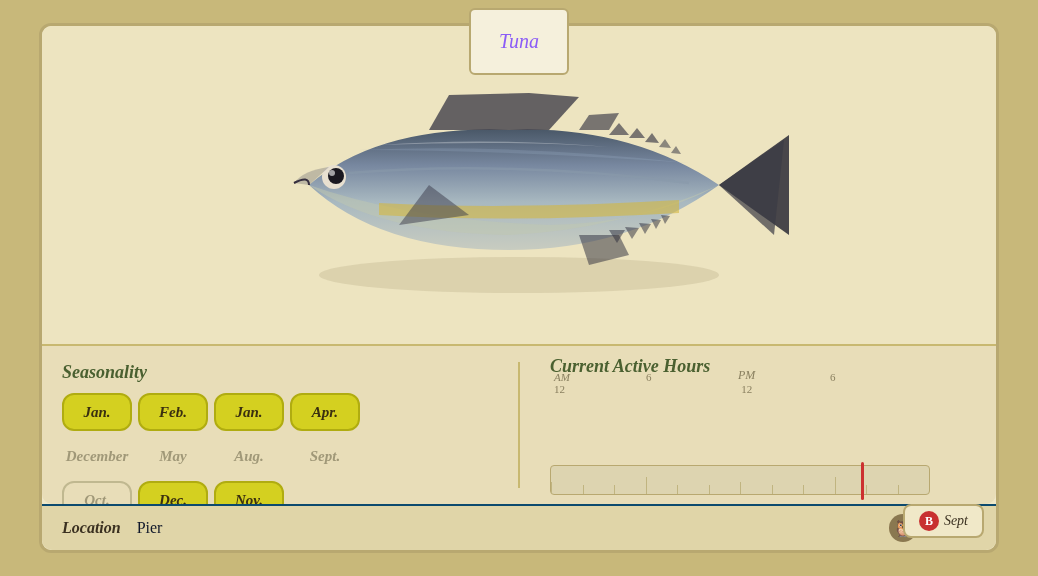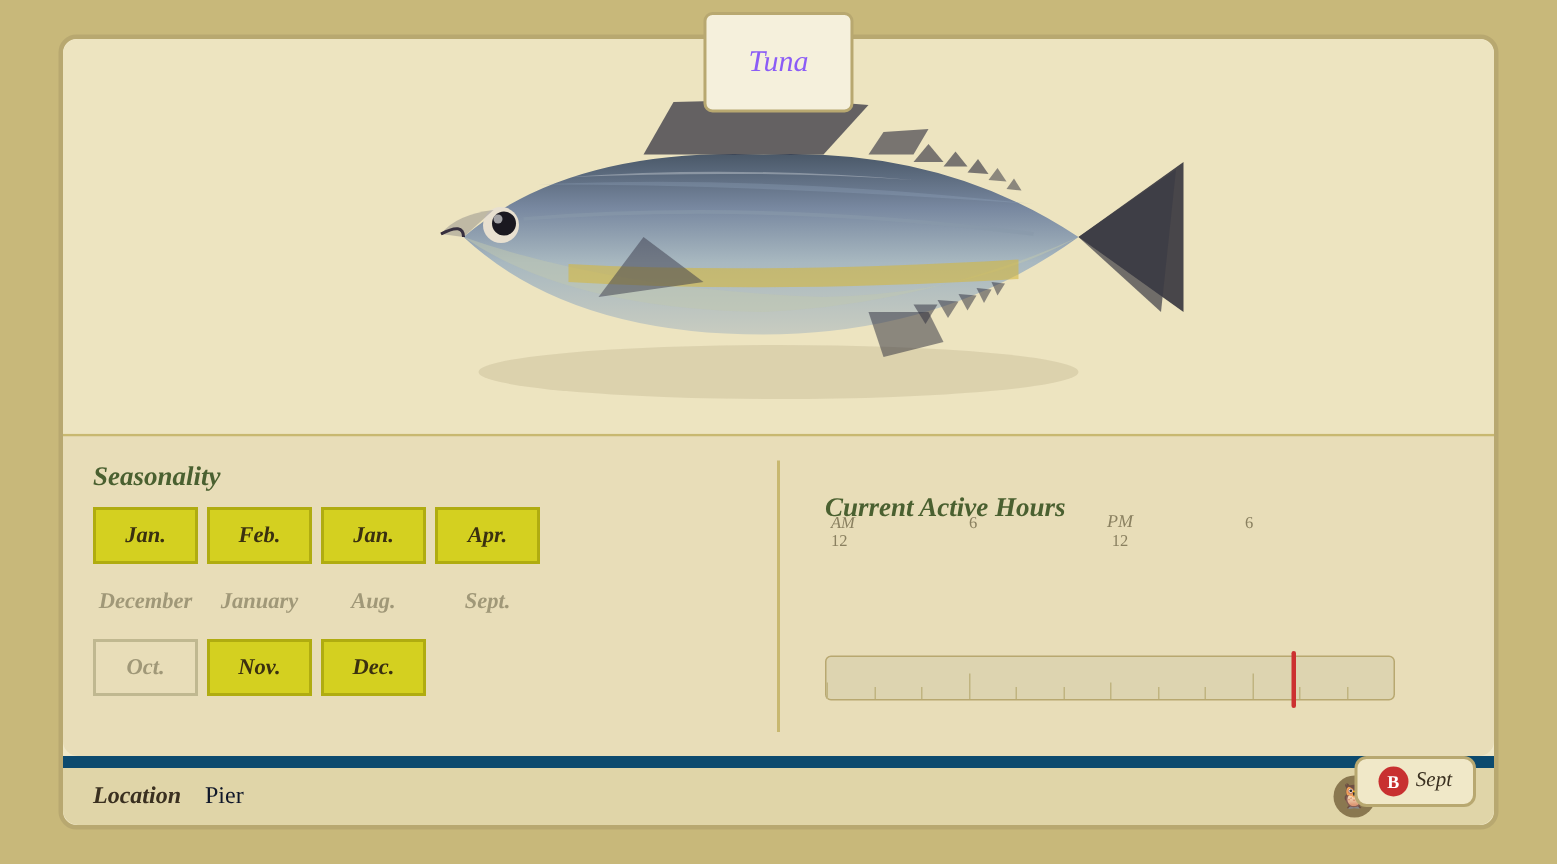--- a/index.html
+++ b/index.html
@@ -47,21 +47,21 @@
       display: flex;
       align-items: center;
       justify-content: center;
       background: #ede4c0;
       border-radius: 10px 10px 0 0;
       position: relative;
       overflow: hidden;
     }
 
     .info-area {
-      height: 215px;
+      height: 160px;
       background: #e8ddb8;
       border-radius: 0 0 10px 10px;
       border-top: 2px solid #c8b870;
       display: flex;
       flex-direction: row;
       padding: 16px 20px;
       gap: 20px;
     }
 
     .seasonality-section {
@@ -79,21 +79,21 @@
     }
 
     .months-grid {
       display: grid;
       grid-template-columns: repeat(4, 70px);
       grid-template-rows: repeat(3, 38px);
       gap: 6px;
     }
 
     .month-pill {
-      border-radius: 0;
+      border-radius: 12px;
       display: flex;
       align-items: center;
       justify-content: center;
       font-size: 15px;
       font-style: italic;
       font-weight: bold;
       border: 2px solid transparent;
     }
 
     .month-active {
@@ -148,21 +148,21 @@
       top: -4px;
       width: 3px;
       height: 38px;
       background: #cc3030;
       border-radius: 2px;
     }
 
     .bottom-bar {
       height: 46px;
       background: #e0d5a8;
-      border-top: 8px solid #0c4a6e;
+      border-top: 2px solid #0c4a6e;
       display: flex;
       align-items: center;
       padding: 0 20px;
       gap: 16px;
       border-radius: 0 0 10px 10px;
     }
 
     .location-label {
       font-style: italic;
       font-weight: bold;
@@ -298,26 +298,26 @@
   <div class="info-area">
 
     <div class="seasonality-section">
       <div class="section-title">Seasonality</div>
       <div class="months-grid" id="months-grid">
           <div class="month-pill month-active">Jan.</div>
           <div class="month-pill month-active">Feb.</div>
           <div class="month-pill month-active">Jan.</div>
           <div class="month-pill month-active">Apr.</div>
           <div class="month-pill month-inactive">December</div>
-          <div class="month-pill month-inactive">January</div>
+          <div class="month-pill month-inactive">May</div>
           <div class="month-pill month-inactive">Aug.</div>
           <div class="month-pill month-inactive">Sept.</div>
           <div class="month-pill month-outline">Oct.</div>
+          <div class="month-pill month-active">Dec.</div>
           <div class="month-pill month-active">Nov.</div>
-          <div class="month-pill month-active">Dec.</div>
         </div>
     </div>
 
     <div class="divider-v"></div>
 
     <div class="hours-section">
       <div class="section-title">Current Active Hours</div>
       <div class="time-ruler-container">
         <div style="display:flex; align-items:flex-end; padding: 0 4px; margin-bottom:2px; position:relative; width:380px;">
           <div style="position:absolute; left:4px; text-align:left;">

